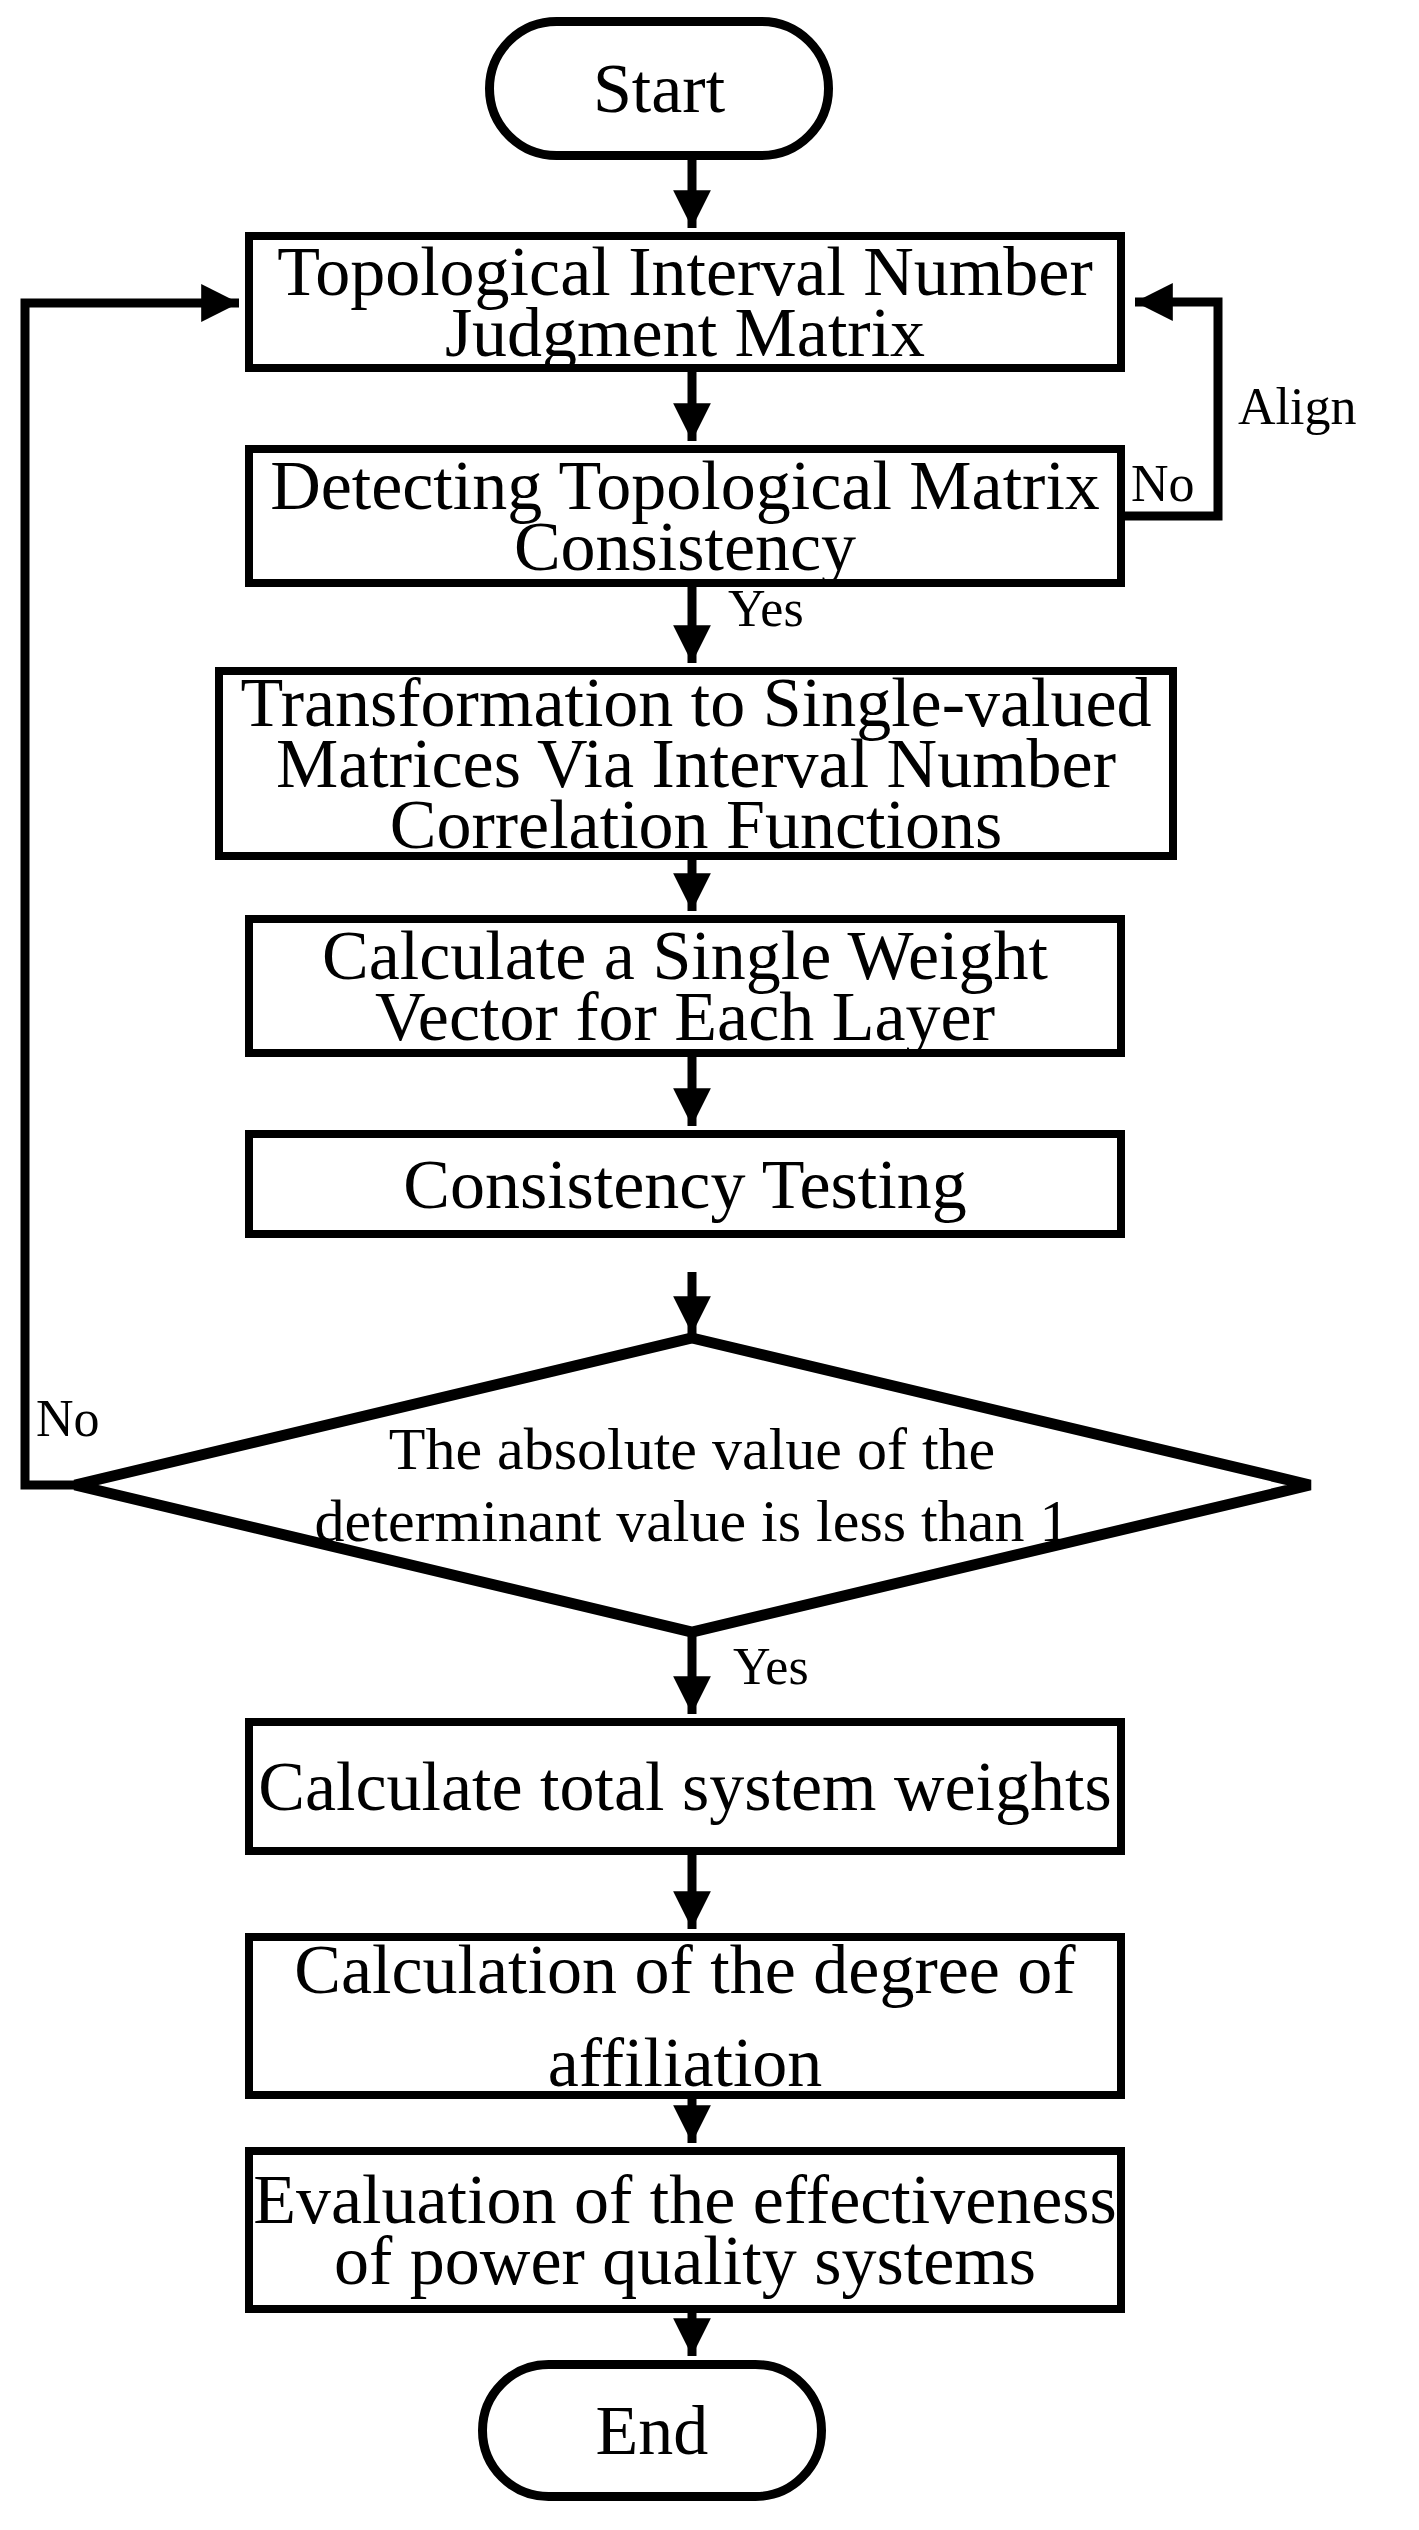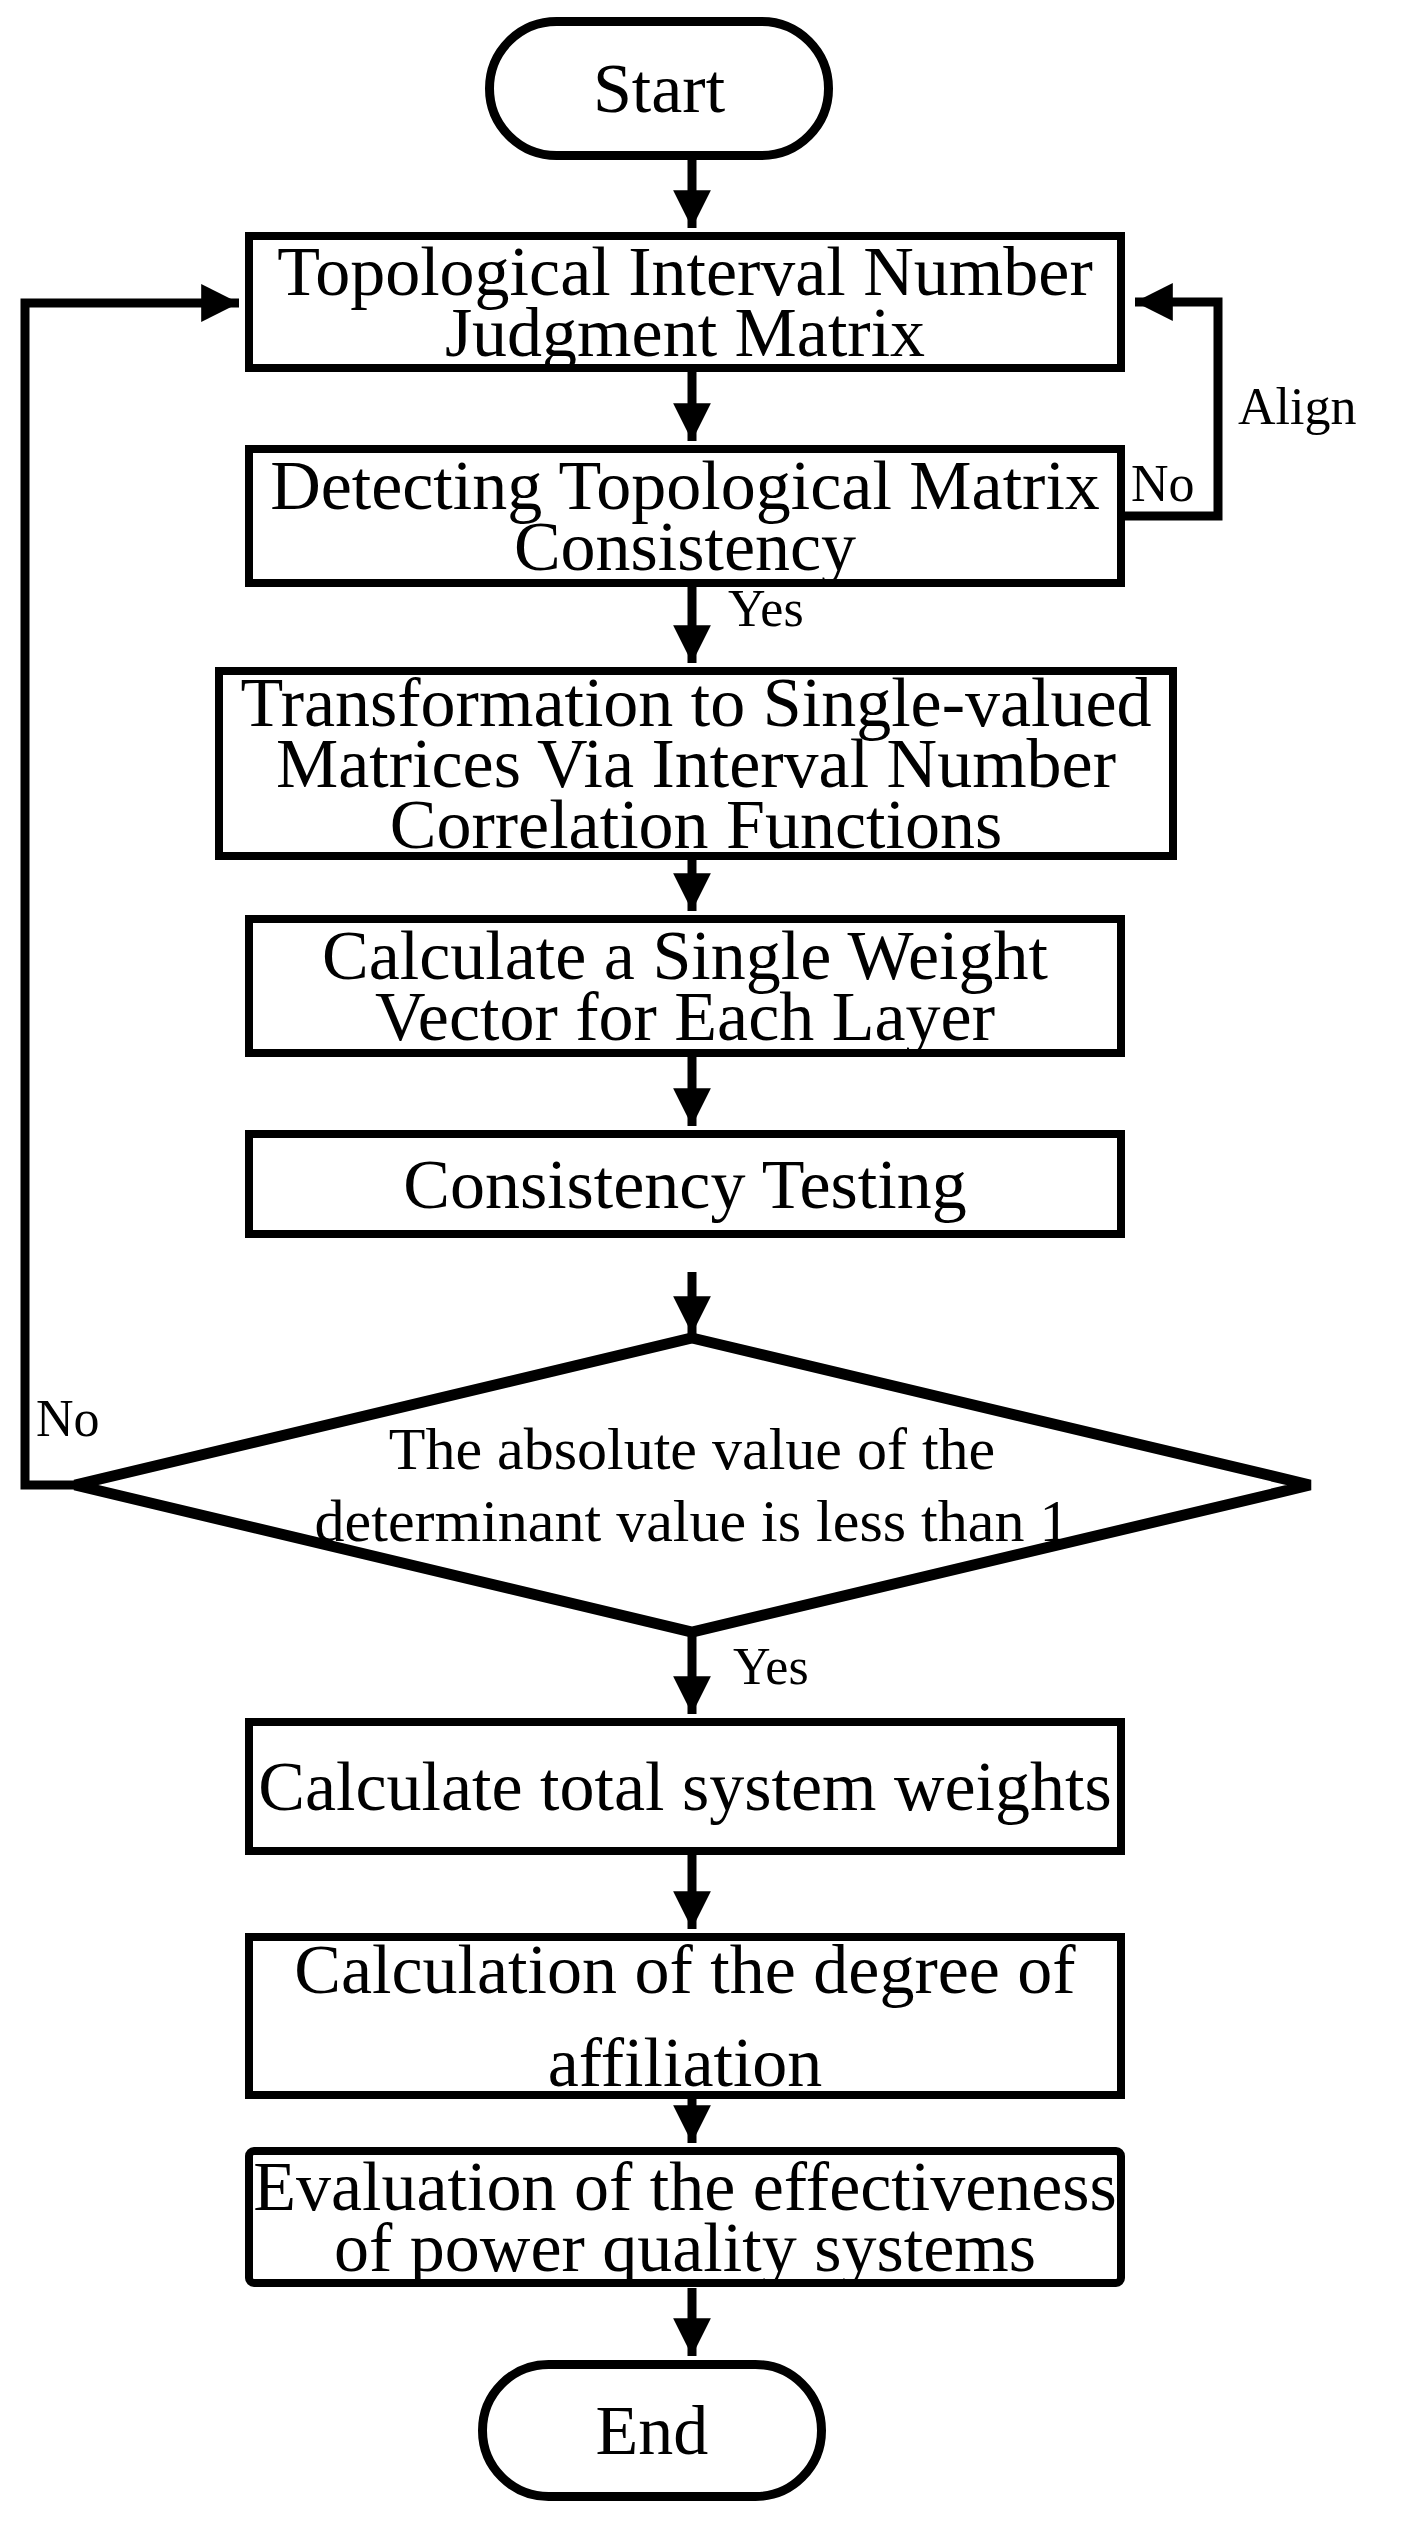--- a/index.html
+++ b/index.html
@@ -86,21 +86,21 @@
 
   <div class="node" style="left:245px; top:1718px; width:880px; height:137px;">
     <div>Calculate total system weights</div>
   </div>
 
   <div class="node" style="left:245px; top:1933px; width:880px; height:166px;gap:32px;">
     <div>Calculation of the degree of</div>
     <div>affiliation</div>
   </div>
 
-  <div class="node" style="left:245px; top:2147px; width:880px; height:140px;border-radius:9px;">
+  <div class="node" style="left:245px; top:2147px; width:880px; height:166px;">
     <div>Evaluation of the effectiveness</div>
     <div>of power quality systems</div>
   </div>
 
   <div class="node stadium" style="left:478px; top:2360px; width:348px; height:141px;">
     <div>End</div>
   </div>
 
   <div class="edge-label" style="left:728px; top:580px;">Yes</div>
   <div class="edge-label" style="left:1131px; top:455px;">No</div>

